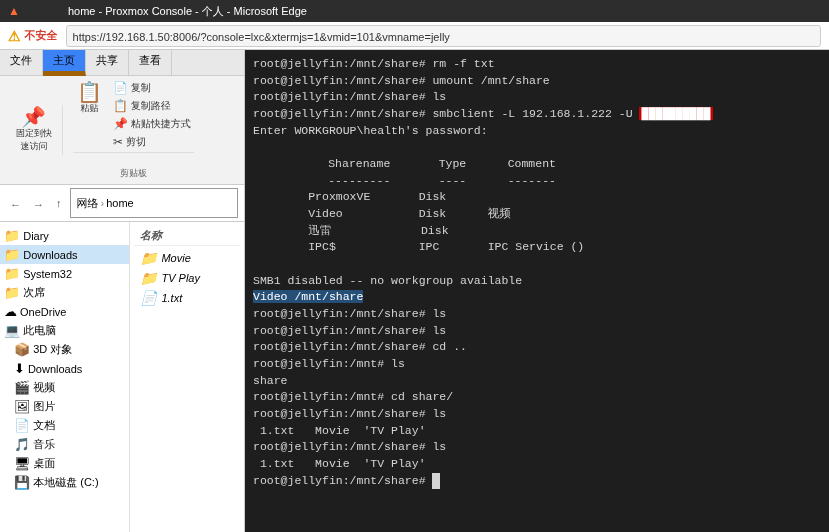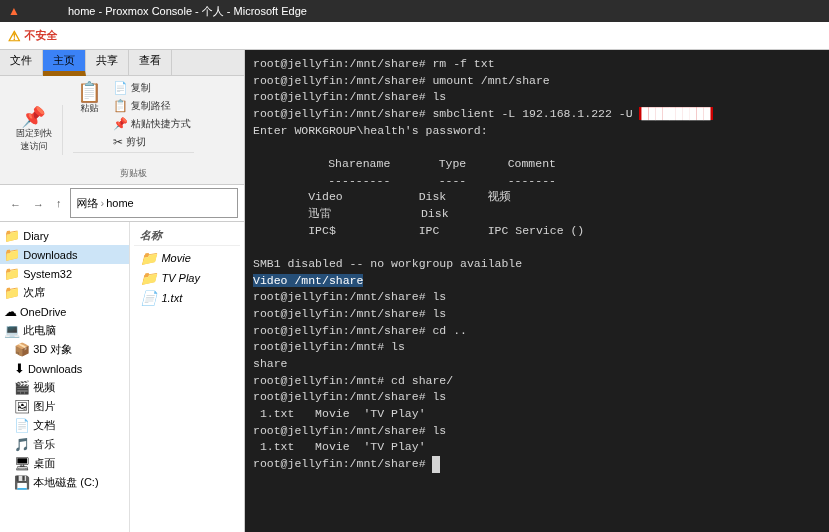--- a/index.html
+++ b/index.html
@@ -219,20 +219,21 @@
 <div class="title-bar">
   <span class="title-bar-icon">▲</span>
   <span class="title-bar-text">home - Proxmox Console - 个人 - Microsoft Edge</span>
 </div>
 
 <div class="browser-bar">
   <div class="security-warning">
     <span class="warn-icon">⚠</span>
     <span>不安全</span>
   </div>
+  <div class="url-bar">https://192.168.1.50:8006/?console=lxc&amp;xtermjs=1&amp;vmid=101&amp;vmname=jelly</div>
 </div>
 
 <div class="main-content">
 
   <div class="file-explorer">
 
     <div class="ribbon">
       <div class="ribbon-tabs">
         <div class="ribbon-tab">文件</div>
         <div class="ribbon-tab active">主页</div>
@@ -373,20 +374,21 @@
     <div><span class="prompt">root@jellyfin:/mnt/share# </span><span class="cmd">ls</span></div>
     <div><span class="prompt">root@jellyfin:/mnt/share# </span><span class="cmd">smbclient -L 192.168.1.222 -U </span><span class="highlight-red">██████████</span></div>
     <div>Enter WORKGROUP\health's password:</div>
     <br>
     <div style="padding-left:20px;">
       &nbsp;&nbsp;&nbsp;&nbsp;&nbsp;&nbsp;&nbsp;&nbsp;Sharename&nbsp;&nbsp;&nbsp;&nbsp;&nbsp;&nbsp;&nbsp;Type&nbsp;&nbsp;&nbsp;&nbsp;&nbsp;&nbsp;Comment
     </div>
     <div style="padding-left:20px;">
       &nbsp;&nbsp;&nbsp;&nbsp;&nbsp;&nbsp;&nbsp;&nbsp;---------&nbsp;&nbsp;&nbsp;&nbsp;&nbsp;&nbsp;&nbsp;----&nbsp;&nbsp;&nbsp;&nbsp;&nbsp;&nbsp;-------
     </div>
+    <div>&nbsp;&nbsp;&nbsp;&nbsp;&nbsp;&nbsp;&nbsp;&nbsp;ProxmoxVE&nbsp;&nbsp;&nbsp;&nbsp;&nbsp;&nbsp;&nbsp;Disk</div>
     <div>&nbsp;&nbsp;&nbsp;&nbsp;&nbsp;&nbsp;&nbsp;&nbsp;Video&nbsp;&nbsp;&nbsp;&nbsp;&nbsp;&nbsp;&nbsp;&nbsp;&nbsp;&nbsp;&nbsp;Disk&nbsp;&nbsp;&nbsp;&nbsp;&nbsp;&nbsp;视频</div>
     <div>&nbsp;&nbsp;&nbsp;&nbsp;&nbsp;&nbsp;&nbsp;&nbsp;迅雷&nbsp;&nbsp;&nbsp;&nbsp;&nbsp;&nbsp;&nbsp;&nbsp;&nbsp;&nbsp;&nbsp;&nbsp;&nbsp;Disk</div>
     <div>&nbsp;&nbsp;&nbsp;&nbsp;&nbsp;&nbsp;&nbsp;&nbsp;IPC$&nbsp;&nbsp;&nbsp;&nbsp;&nbsp;&nbsp;&nbsp;&nbsp;&nbsp;&nbsp;&nbsp;&nbsp;IPC&nbsp;&nbsp;&nbsp;&nbsp;&nbsp;&nbsp;&nbsp;IPC Service ()</div>
     <br>
     <div>SMB1 disabled -- no workgroup available</div>
     <div><span class="selected-text">Video /mnt/share</span></div>
     <div><span class="prompt">root@jellyfin:/mnt/share# </span><span class="cmd">ls</span></div>
     <div><span class="prompt">root@jellyfin:/mnt/share# </span><span class="cmd">ls</span></div>
     <div><span class="prompt">root@jellyfin:/mnt/share# </span><span class="cmd">cd ..</span></div>
     <div><span class="prompt">root@jellyfin:/mnt# </span><span class="cmd">ls</span></div>

